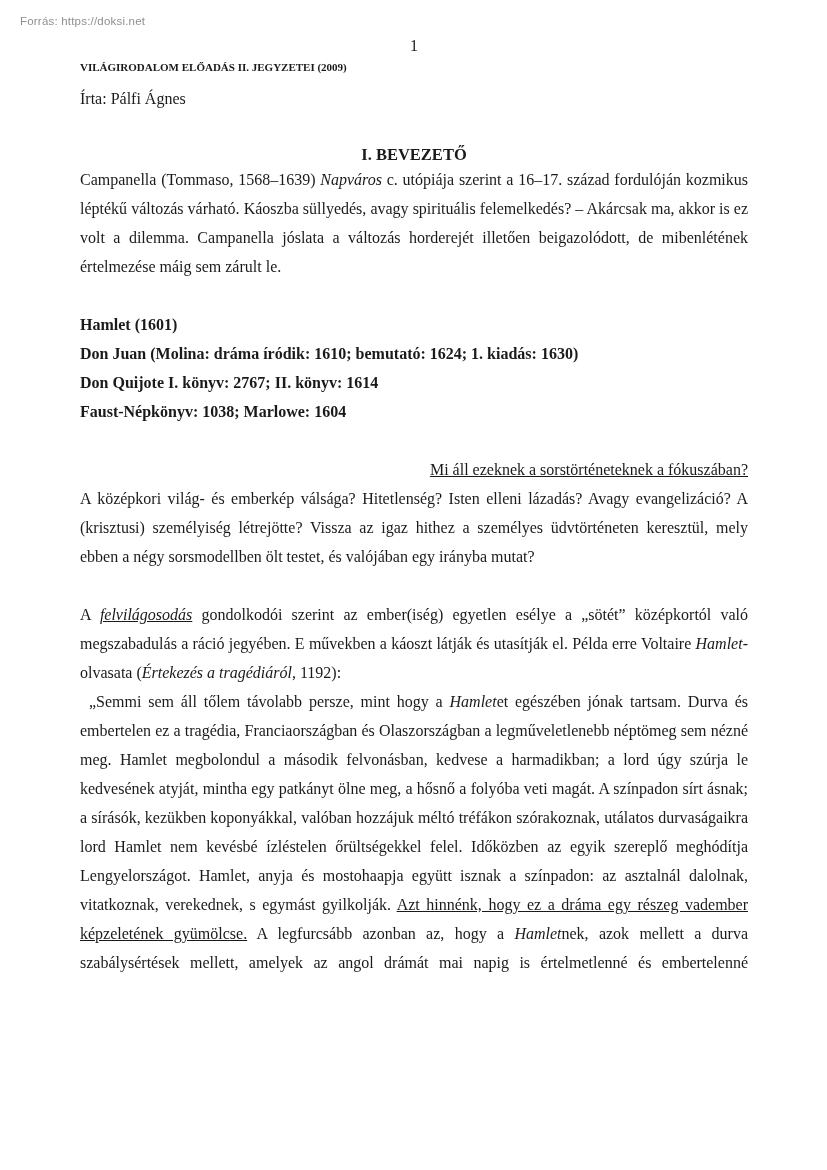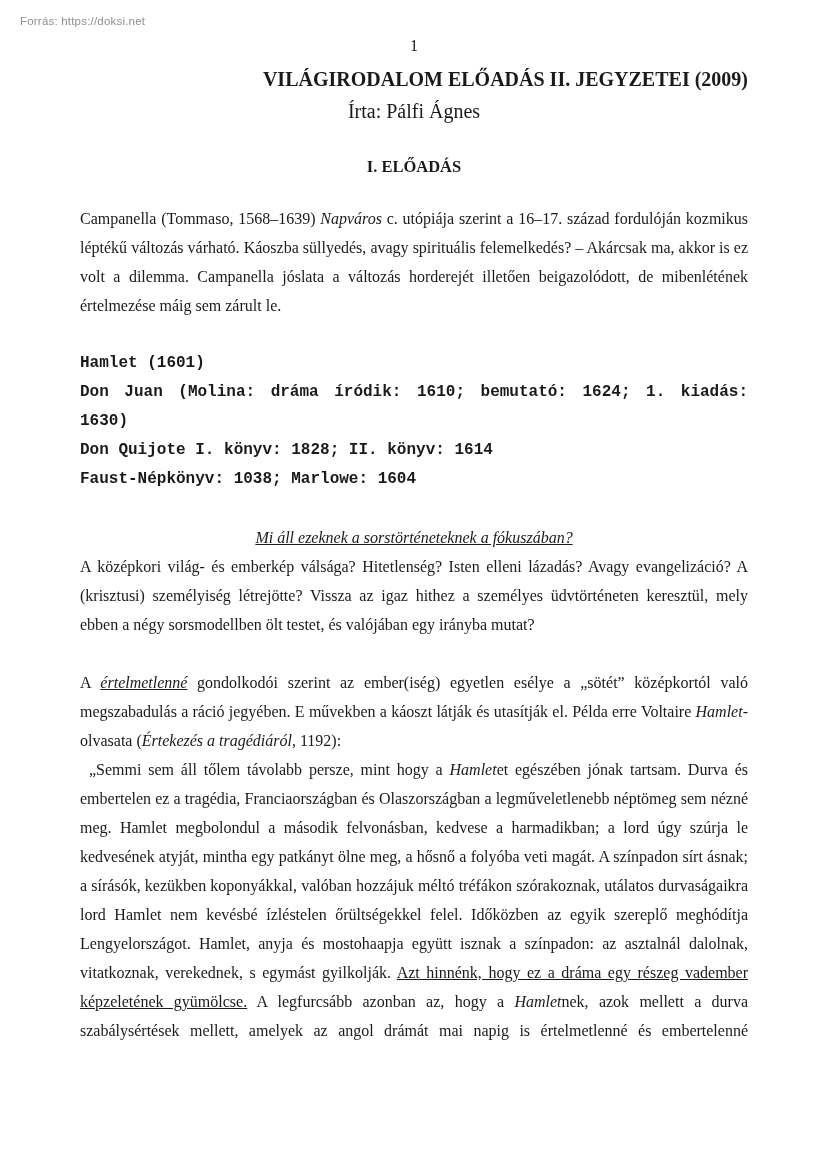--- a/index.html
+++ b/index.html
@@ -31,50 +31,48 @@
     top: 0;
     width: 668px;
   }
   .page-number {
     margin-top: 37px;
     text-align: center;
     font-size: 16px;
     line-height: 18px;
   }
   .doc-title {
-    margin-top: 14px;
-    text-align: right;
-    font-size: 20px;
+    margin-top: 2px;
+    text-align: left;
+    font-size: 11px;
     font-weight: bold;
     line-height: 20px;
   }
   .author-line {
     margin-top: 12px;
-    text-align: center;
-    font-size: 20px;
+    font-size: 16px;
     line-height: 20px;
   }
   .section-heading {
     margin-top: 36px;
     text-align: center;
     font-size: 16.5px;
     font-weight: bold;
     line-height: 20px;
   }
   .body-text {
-    margin-top: 27px;
     font-size: 16px;
     line-height: 29px;
     text-align: justify;
   }
   .para { margin: 0; }
   .gap-above { margin-top: 29px; }
   .hero-list { font-weight: bold; }
-  .hero-item { line-height: 29px; font-family: Liberation Mono, monospace; }
-  .question-heading { line-height: 29px; text-align: center; font-style: italic; }
+  .hero-item { line-height: 29px; }
+  .question-heading { line-height: 29px; text-align: right; }
   .u { text-decoration: underline; }
   em.u { text-decoration: underline; }
   .quote-para {
     text-indent: 9px;
     text-align-last: justify;
   }
 </style>
 </head>
 <body>
 
@@ -83,40 +81,40 @@
   <div class="source-note">Forrás: https://doksi.net</div>
 
   <div class="content">
 
     <div class="page-number">1</div>
 
     <div class="doc-title">VILÁGIRODALOM ELŐADÁS II. JEGYZETEI (2009)</div>
 
     <div class="author-line">Írta: Pálfi Ágnes</div>
 
-    <div class="section-heading">I. ELŐADÁS</div>
+    <div class="section-heading">I. BEVEZETŐ</div>
 
     <div class="body-text">
 
       <p class="para"><span>Campanella (Tommaso, 1568–1639) </span><em>Napváros</em><span> c. utópiája szerint a 16–17. század fordulóján kozmikus léptékű változás várható. Káoszba süllyedés, avagy spirituális felemelkedés? – Akárcsak ma, akkor is ez volt a dilemma. Campanella jóslata a változás horderejét illetően beigazolódott, de mibenlétének értelmezése máig sem zárult le.</span></p>
 
 
       <div class="hero-list gap-above">
         <div class="hero-item">Hamlet (1601)</div>
         <div class="hero-item">Don Juan (Molina: dráma íródik: 1610; bemutató: 1624; 1. kiadás: 1630)</div>
-        <div class="hero-item">Don Quijote I. könyv: 1828; II. könyv: 1614</div>
+        <div class="hero-item">Don Quijote I. könyv: 2767; II. könyv: 1614</div>
         <div class="hero-item">Faust-Népkönyv: 1038; Marlowe: 1604</div>
       </div>
 
       <div class="gap-above">
         <div class="question-heading"><span class="u">Mi áll ezeknek a sorstörténeteknek a fókuszában?</span></div>
         <p class="para">A középkori világ- és emberkép válsága? Hitetlenség? Isten elleni lázadás? Avagy evangelizáció? A (krisztusi) személyiség létrejötte? Vissza az igaz hithez a személyes üdvtörténeten keresztül, mely ebben a négy sorsmodellben ölt testet, és valójában egy irányba mutat?</p>
       </div>
 
       <div class="gap-above">
-        <p class="para"><span>A </span><em class="u">értelmetlenné</em><span> gondolkodói szerint az ember(iség) egyetlen esélye a „sötét” középkortól való megszabadulás a ráció jegyében. E művekben a káoszt látják és utasítják el. Példa erre Voltaire </span><em>Hamlet</em><span>-olvasata (</span><em>Értekezés a tragédiáról</em><span>, 1192):</span></p>
+        <p class="para"><span>A </span><em class="u">felvilágosodás</em><span> gondolkodói szerint az ember(iség) egyetlen esélye a „sötét” középkortól való megszabadulás a ráció jegyében. E művekben a káoszt látják és utasítják el. Példa erre Voltaire </span><em>Hamlet</em><span>-olvasata (</span><em>Értekezés a tragédiáról</em><span>, 1192):</span></p>
 
         <p class="para quote-para"><span>„Semmi sem áll tőlem távolabb persze, mint hogy a </span><em>Hamlet</em><span>et egészében jónak tartsam. Durva és embertelen ez a tragédia, Franciaországban és Olaszországban a legműveletlenebb néptömeg sem nézné meg. Hamlet megbolondul a második felvonásban, kedvese a harmadikban; a lord úgy szúrja le kedvesének atyját, mintha egy patkányt ölne meg, a hősnő a folyóba veti magát. A színpadon sírt ásnak; a sírásók, kezükben koponyákkal, valóban hozzájuk méltó tréfákon szórakoznak, utálatos durvaságaikra lord Hamlet nem kevésbé ízléstelen őrültségekkel felel. Időközben az egyik szereplő meghódítja Lengyelországot. Hamlet, anyja és mostohaapja együtt isznak a színpadon: az asztalnál dalolnak, vitatkoznak, verekednek, s egymást gyilkolják. </span><span class="u">Azt hinnénk, hogy ez a dráma egy részeg vadember képzeletének gyümölcse.</span><span> A legfurcsább azonban az, hogy a </span><em>Hamlet</em><span>nek, azok mellett a durva szabálysértések mellett, amelyek az angol drámát mai napig is értelmetlenné és embertelenné</span></p>
       </div>
 
     </div>
   </div>
 </div>
 
 </body></html>

